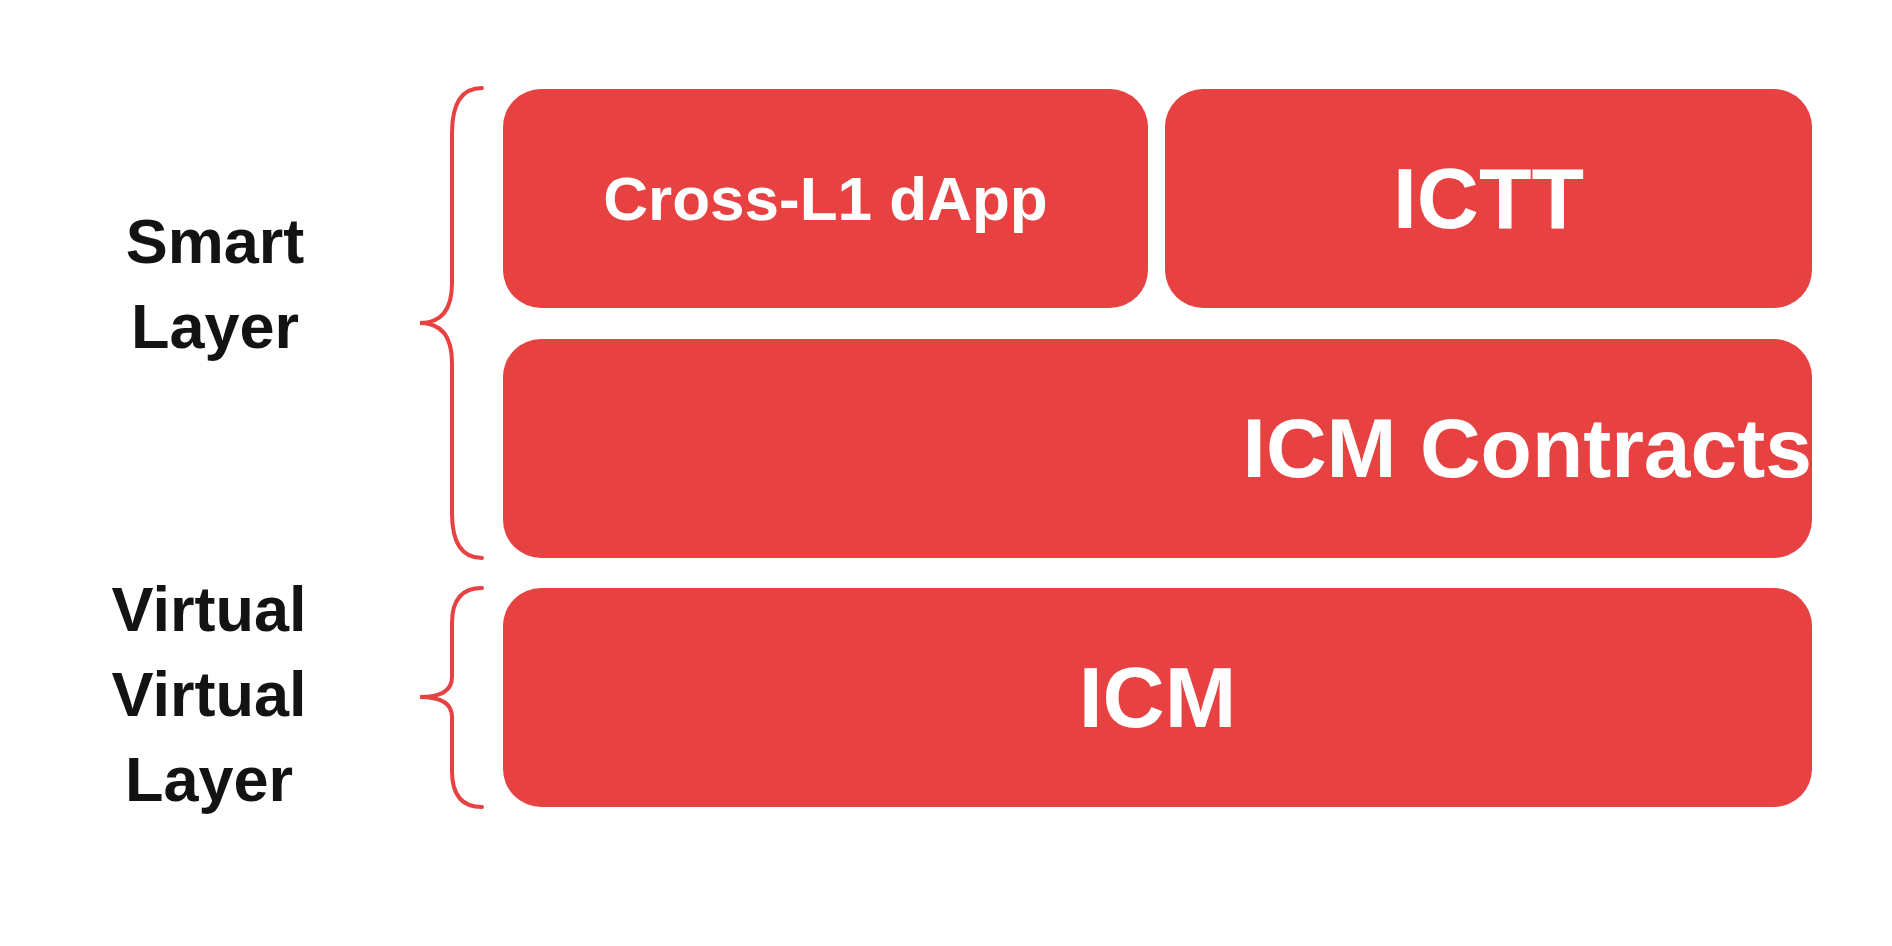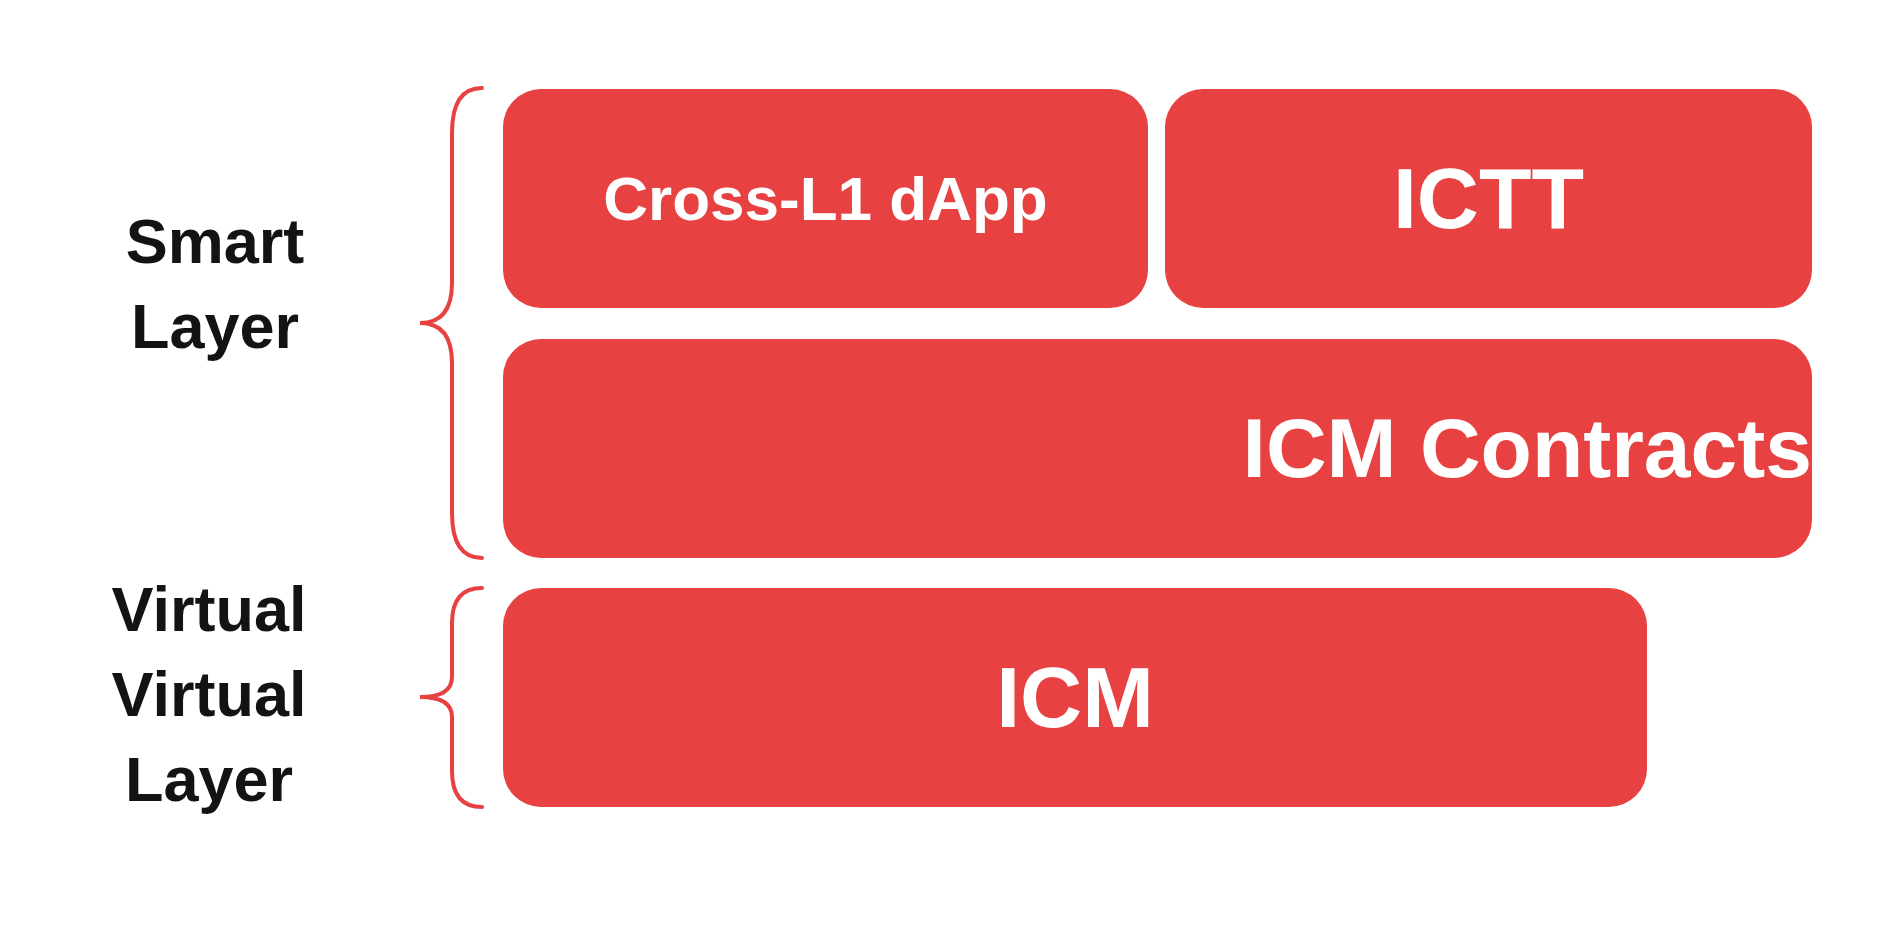--- a/index.html
+++ b/index.html
@@ -50,21 +50,21 @@
     display:flex;
     align-items:center;
     justify-content:center;
     color:var(--box-text);
     font-weight:700;
     text-align:center;
   }
   .box.cross{left:503px;top:89px;width:645px;height:219px;font-size:62px;}
   .box.ictt{left:1165px;top:89px;width:647px;height:219px;font-size:86px;}
   .box.icmc{left:503px;top:339px;width:1309px;height:219px;font-size:84px;justify-content:flex-end;}
-  .box.icm{left:503px;top:588px;width:1144px;height:219px;font-size:86px;}
+  .box.icm{left:503px;top:588px;width:1309px;height:219px;font-size:86px;}
 </style>
 </head>
 <body>
 
 <div class="canvas">
 
   <div class="layer-label smart">
     <div>Smart</div>
     <div>Layer</div>
   </div>

